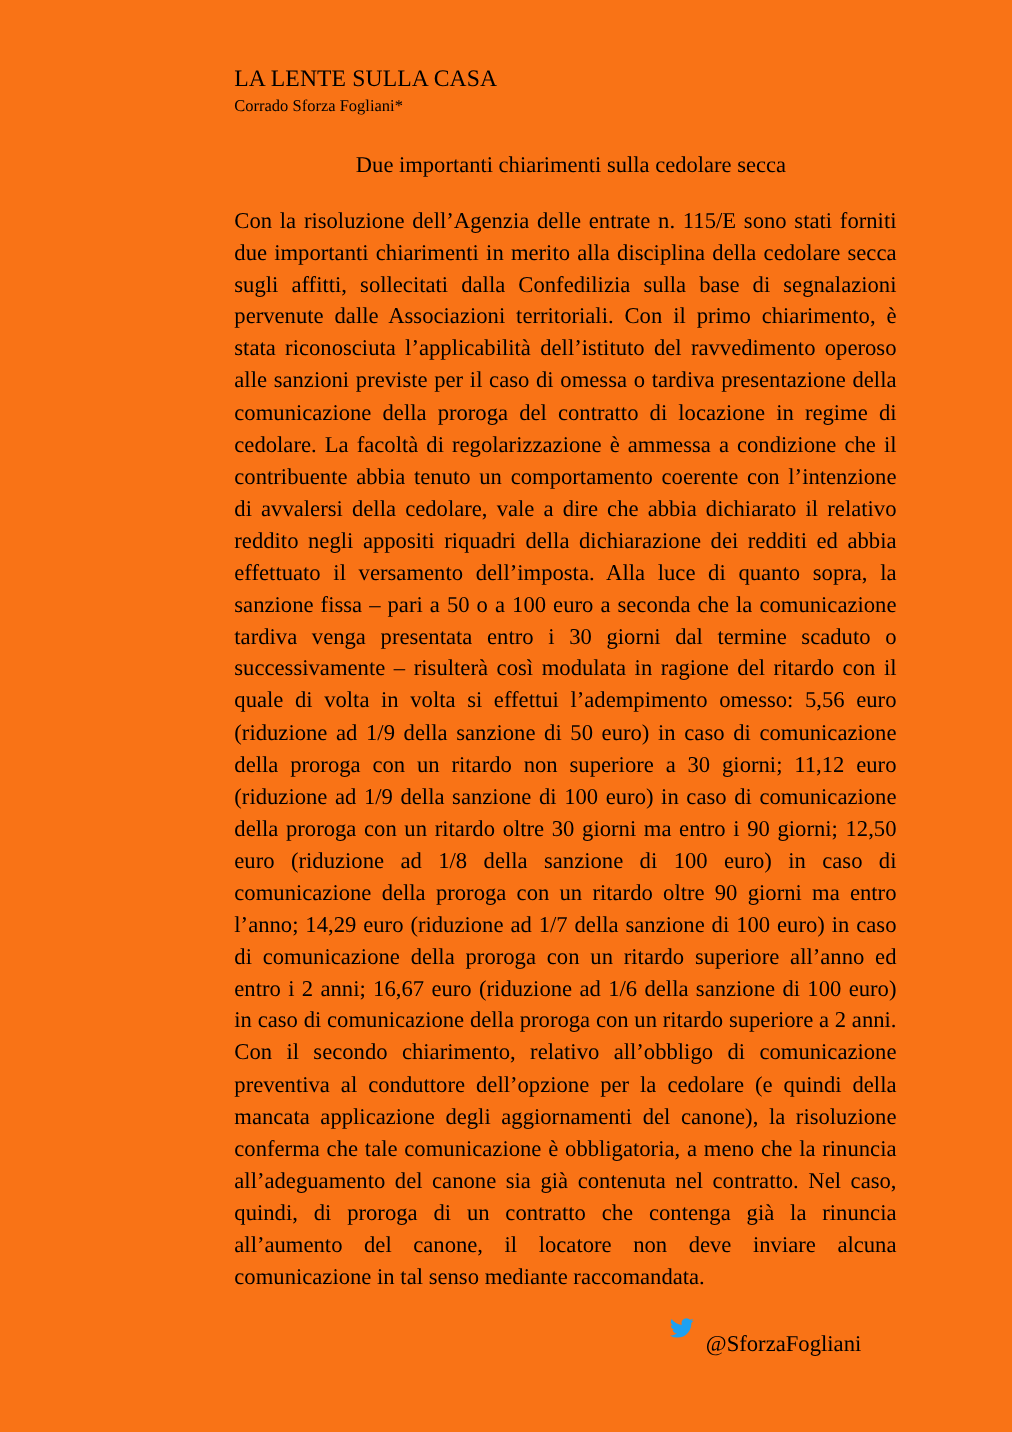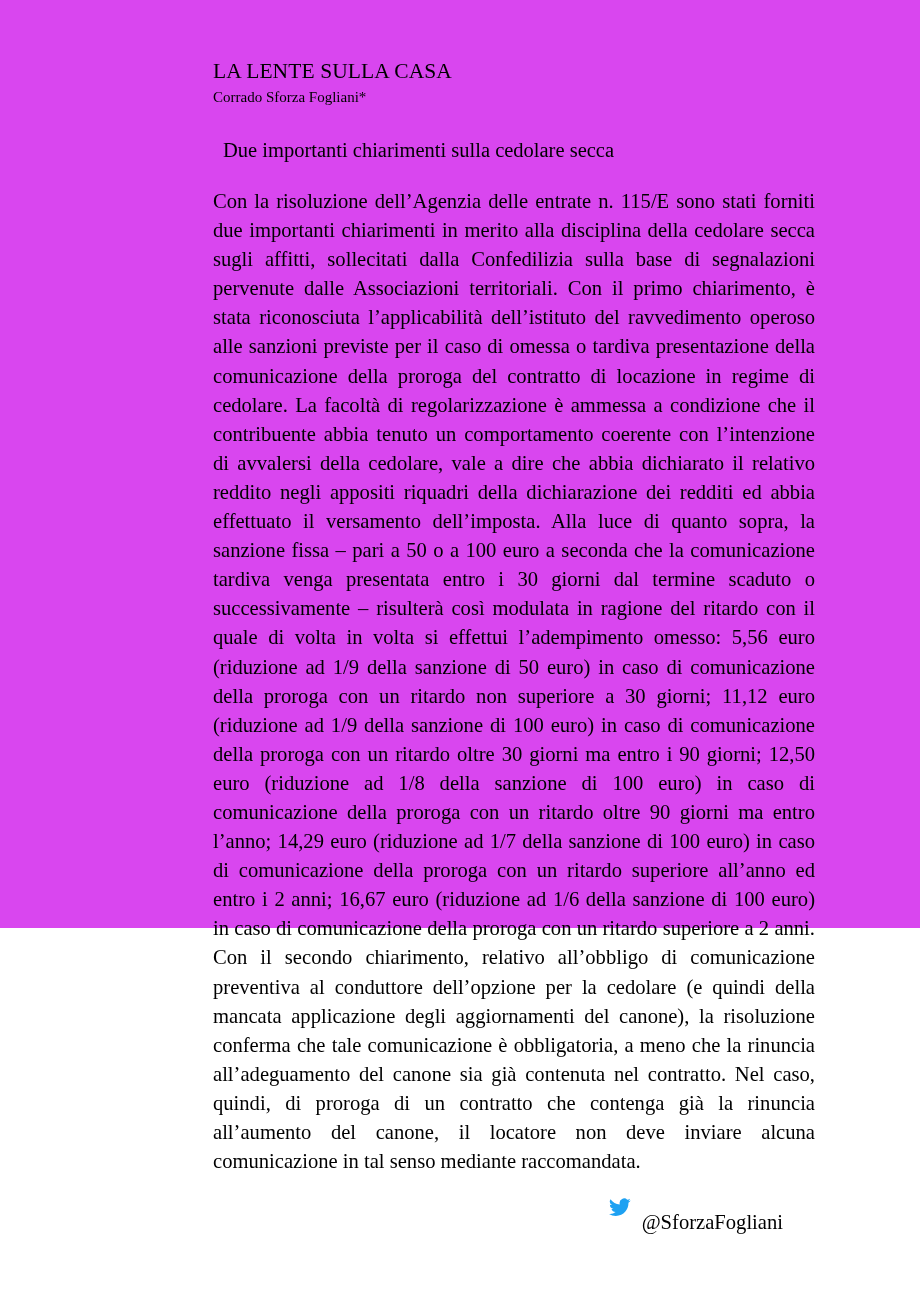--- a/index.html
+++ b/index.html
@@ -10,42 +10,43 @@
   body {
     width: 920px;
     height: 1302px;
     font-family: "Liberation Serif", "DejaVu Serif", serif;
     color: #000000;
     -webkit-font-smoothing: antialiased;
   }
   .page {
     position: relative;
     width: 920px;
-    height: 928px;
-    background: #d946ef;
+    height: 1302px;
+    background: #f97316;
     box-sizing: border-box;
   }
   .content {
     position: absolute;
     left: 213px;
     top: 58px;
     width: 602px;
   }
   .masthead {
     font-size: 21.5px;
     line-height: 26px;
     letter-spacing: 0.1px;
     white-space: nowrap;
   }
   .byline {
     font-size: 15px;
     line-height: 26px;
     white-space: nowrap;
   }
   .subtitle {
+    text-align: center;
     font-size: 20.5px;
     line-height: 26px;
     margin-top: 27px;
     margin-left: 10px;
   }
   .body-copy {
     margin-top: 24px;
     font-size: 20.6px;
     line-height: 29.1px;
     text-align: justify;

